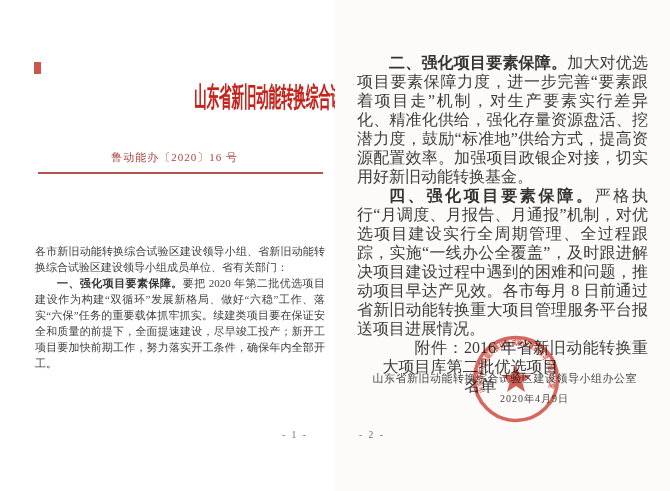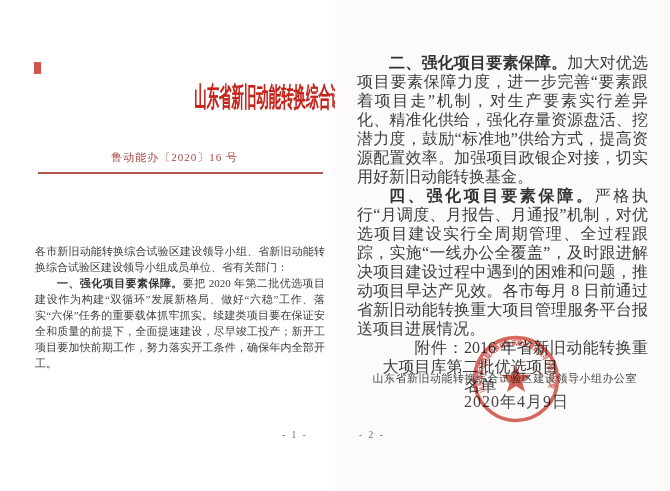--- a/index.html
+++ b/index.html
@@ -63,21 +63,21 @@
   .pnum-1{left:270px;}
   .pnum-2{left:24px;}
 
   
   .signature{
     position:absolute;top:371px;right:33px;
     font-size:11px;color:#474747;letter-spacing:.5px;white-space:nowrap;
   }
   .sign-date{
     position:absolute;top:392px;right:101px;
-    font-size:16px;color:#474747;letter-spacing:1px;white-space:nowrap;
+    font-size:10px;color:#474747;letter-spacing:1px;white-space:nowrap;
   }
   .seal{
     position:absolute;left:135px;top:333px;width:92px;height:92px;
     mix-blend-mode:multiply;opacity:.88;
   }
 </style>
 </head>
 <body>
 
 <div class="scan">

